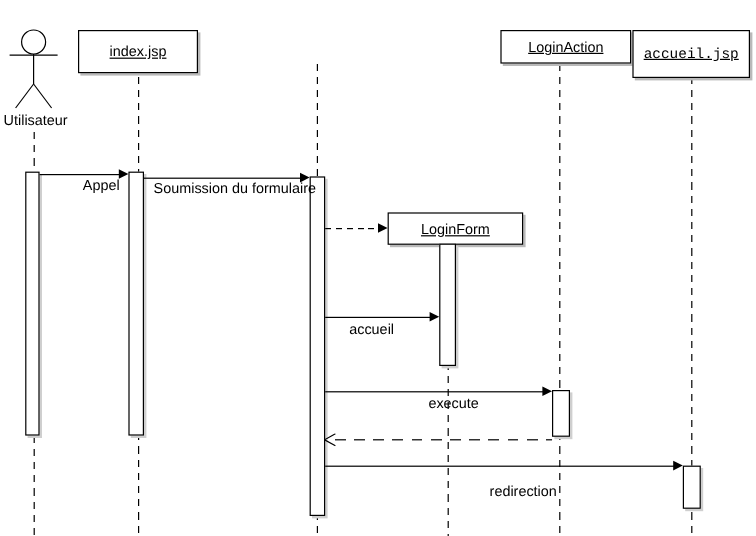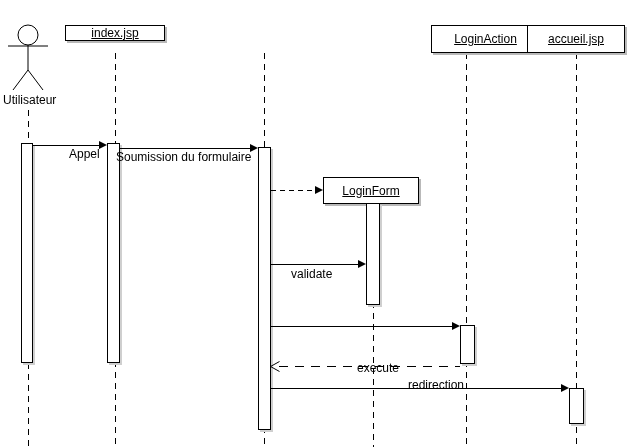--- a/index.html
+++ b/index.html
@@ -56,63 +56,63 @@
     <svg width="52" height="72" viewBox="0 0 52 72">
       <circle cx="25" cy="15" r="10" fill="none" stroke="#000" stroke-width="1"></circle>
       <line x1="5" y1="26" x2="45" y2="26" stroke="#000" stroke-width="1"></line>
       <line x1="25" y1="25" x2="25" y2="50" stroke="#000" stroke-width="1"></line>
       <line x1="25" y1="50" x2="10" y2="70" stroke="#000" stroke-width="1"></line>
       <line x1="25" y1="50" x2="40" y2="70" stroke="#000" stroke-width="1"></line>
     </svg>
   </div>
   <div class="actor-label" style="left:3px;top:93px;">Utilisateur</div>
 
-  <div class="obj" style="left:65px;top:25px;width:100px;height:16px;">
+  <div class="obj" style="left:65px;top:25px;width:100px;height:36px;">
     <span class="obj-label">index.jsp</span>
   </div>
-  <div class="obj" style="left:431px;top:25px;width:109px;height:28px;">
+  <div class="obj" style="left:417px;top:25px;width:109px;height:28px;">
     <span class="obj-label">LoginAction</span>
   </div>
-  <div class="obj" style="left:527px;top:25px;width:98px;height:28px;">
+  <div class="obj" style="left:527px;top:25px;width:98px;height:40px;font-family:Liberation Mono, monospace;">
     <span class="obj-label">accueil.jsp</span>
   </div>
-  <div class="obj" style="left:323px;top:177px;width:96px;height:27px;">
+  <div class="obj" style="left:323px;top:177px;width:113px;height:27px;">
     <span class="obj-label">LoginForm</span>
   </div>
 
   <div class="act" style="left:21px;top:143px;width:12px;height:220px;"></div>
   <div class="act" style="left:107px;top:143px;width:13px;height:220px;"></div>
   <div class="act" style="left:258px;top:147px;width:13px;height:283px;"></div>
   <div class="act" style="left:366px;top:203px;width:14px;height:102px;"></div>
   <div class="act" style="left:460px;top:325px;width:15px;height:39px;"></div>
   <div class="act" style="left:569px;top:388px;width:15px;height:36px;"></div>
 
   <div class="msg-line" style="left:33px;top:145px;width:67px;"></div>
   <div class="head-right" style="left:99px;top:141px;"></div>
   <div class="msg-label" style="left:56px;top:147px;margin-left:13px;">Appel</div>
 
   <div class="msg-line" style="left:120px;top:148px;width:131px;"></div>
   <div class="head-right" style="left:250px;top:144px;"></div>
-  <div class="msg-label" style="left:116px;top:150px;">Soumission du formulaire</div>
+  <div class="msg-label" style="left:128px;top:150px;">Soumission du formulaire</div>
 
   <div class="msg-dash" style="left:271px;top:190px;width:45px;"></div>
   <div class="head-right" style="left:315px;top:186px;"></div>
 
   <div class="msg-line" style="left:271px;top:264px;width:88px;"></div>
   <div class="head-right" style="left:358px;top:260px;"></div>
-  <div class="msg-label" style="left:291px;top:267px;">validate</div>
+  <div class="msg-label" style="left:291px;top:267px;">accueil</div>
 
   <div class="msg-line" style="left:271px;top:326px;width:182px;"></div>
   <div class="head-right" style="left:452px;top:322px;"></div>
-  <div class="msg-label" style="left:357px;top:329px;margin-top:32px;">execute</div>
+  <div class="msg-label" style="left:357px;top:329px;">execute</div>
 
   <div class="msg-dash-long" style="left:279px;top:366px;width:181px;"></div>
   <div style="position:absolute;left:270px;top:361px;">
     <svg width="10" height="11" viewBox="0 0 10 11">
       <polyline points="9.5,0.5 0.5,5.5 9.5,10.5" fill="none" stroke="#000" stroke-width="1"></polyline>
     </svg>
   </div>
 
   <div class="msg-line" style="left:271px;top:388px;width:291px;"></div>
   <div class="head-right" style="left:561px;top:384px;"></div>
-  <div class="msg-label" style="left:384px;top:378px;padding-left:24px;">redirection</div>
+  <div class="msg-label" style="left:384px;top:402px;padding-left:24px;">redirection</div>
 
 </div>
 
 </body></html>

